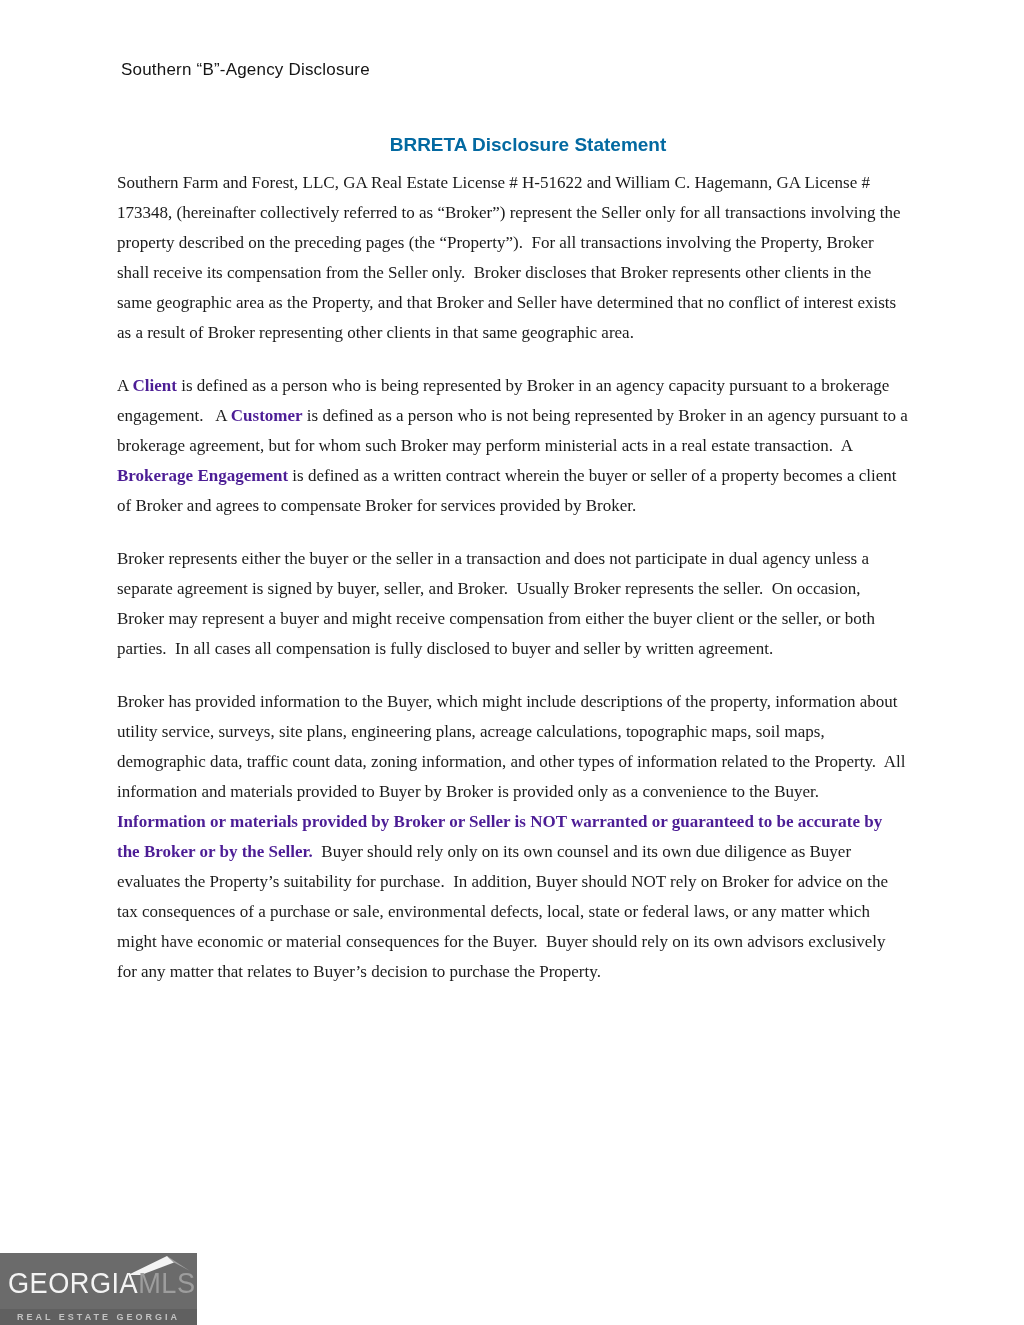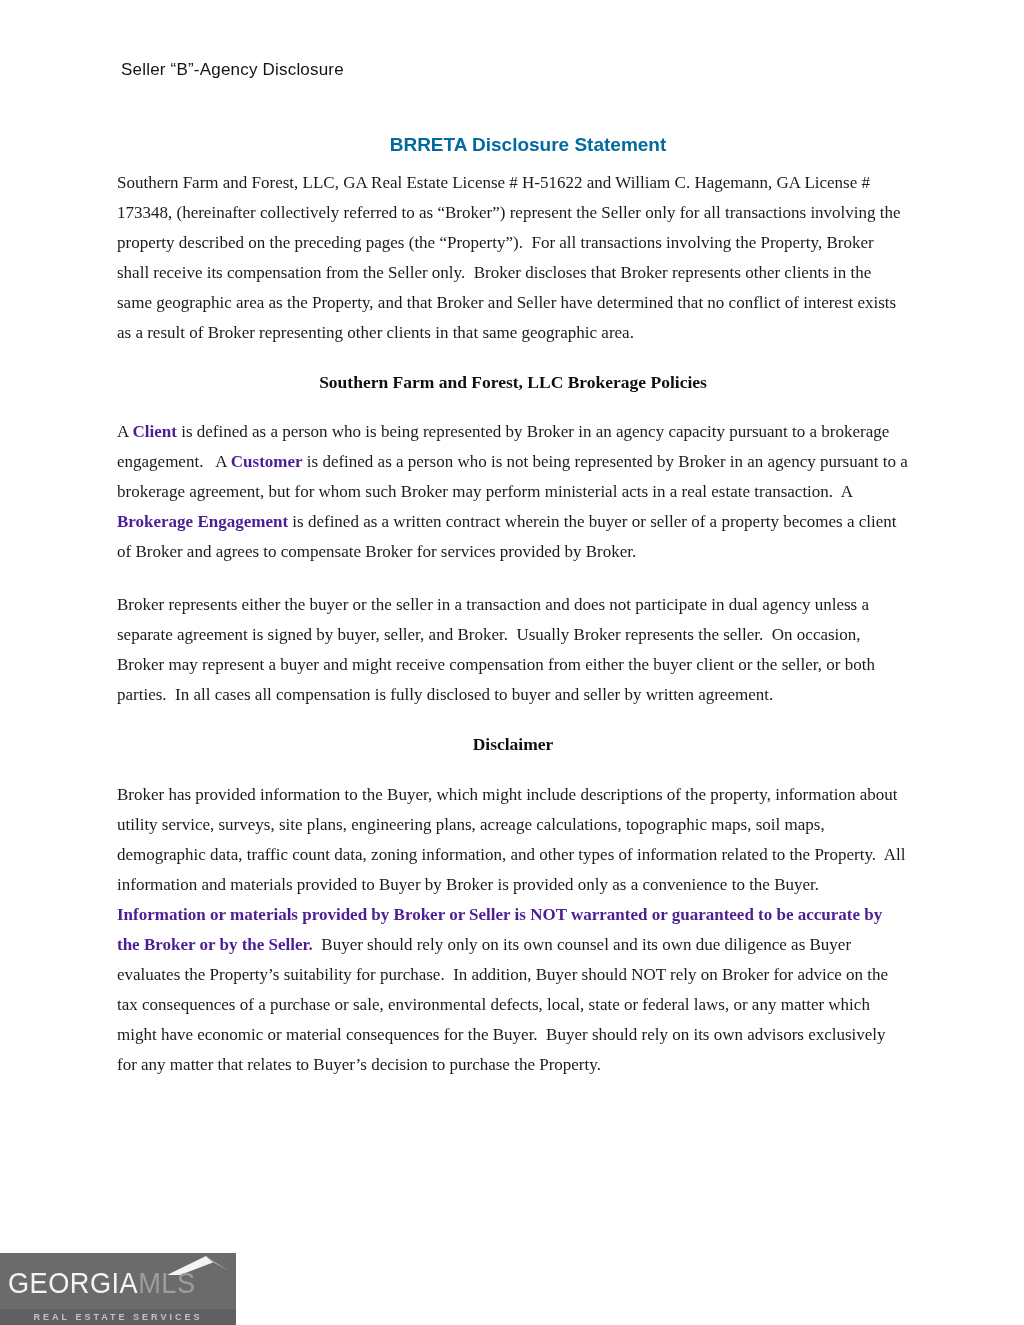--- a/index.html
+++ b/index.html
@@ -55,21 +55,20 @@
     text-align: center;
     color: #0f0f0f;
   }
   .logo {
     position: absolute;
     left: 0;
     top: 1253px;
     width: 197px;
     height: 72px;
     background: #6b6b6b;
-    padding-left: 39px;
   }
   .logo .roof {
     position: absolute;
     top: 3px;
     right: 7px;
     width: 62px;
     height: 19px;
   }
   .logo .brand {
     position: absolute;
@@ -95,35 +94,33 @@
     font-size: 9px;
     font-weight: bold;
     letter-spacing: 3px;
   }
 </style>
 </head>
 <body>
 
 <div class="page">
 
-  <div class="exhibit">Seller “B”-Agency Disclosure</div>
+  <div class="exhibit">Southern “B”-Agency Disclosure</div>
 
   <h1 class="title">BRRETA Disclosure Statement</h1>
 
   <main class="content" id="doc-body">
       <p class="doc-paragraph"><span>Southern Farm and Forest, LLC, GA Real Estate License # H-51622 and William C. Hagemann, GA License # 173348, (hereinafter collectively referred to as “Broker”) represent the Seller only for all transactions involving the property described on the preceding pages (the “Property”).  For all transactions involving the Property, Broker shall receive its compensation from the Seller only.  Broker discloses that Broker represents other clients in the same geographic area as the Property, and that Broker and Seller have determined that no conflict of interest exists as a result of Broker representing other clients in that same geographic area.</span></p>
-      <h2 class="doc-heading">Southern Farm and Forest, LLC Brokerage Policies</h2>
       <p class="doc-paragraph"><span>A </span><b>Client</b><span> is defined as a person who is being represented by Broker in an agency capacity pursuant to a brokerage engagement.   A </span><b>Customer</b><span> is defined as a person who is not being represented by Broker in an agency pursuant to a brokerage agreement, but for whom such Broker may perform ministerial acts in a real estate transaction.  A </span><b>Brokerage Engagement</b><span> is defined as a written contract wherein the buyer or seller of a property becomes a client of Broker and agrees to compensate Broker for services provided by Broker.</span></p>
       <p class="doc-paragraph"><span>Broker represents either the buyer or the seller in a transaction and does not participate in dual agency unless a separate agreement is signed by buyer, seller, and Broker.  Usually Broker represents the seller.  On occasion, Broker may represent a buyer and might receive compensation from either the buyer client or the seller, or both parties.  In all cases all compensation is fully disclosed to buyer and seller by written agreement.</span></p>
-      <h2 class="doc-heading">Disclaimer</h2>
       <p class="doc-paragraph"><span>Broker has provided information to the Buyer, which might include descriptions of the property, information about utility service, surveys, site plans, engineering plans, acreage calculations, topographic maps, soil maps, demographic data, traffic count data, zoning information, and other types of information related to the Property.  All information and materials provided to Buyer by Broker is provided only as a convenience to the Buyer. </span><b>Information or materials provided by Broker or Seller is NOT warranted or guaranteed to be accurate by the Broker or by the Seller.</b><span>  Buyer should rely only on its own counsel and its own due diligence as Buyer evaluates the Property’s suitability for purchase.  In addition, Buyer should NOT rely on Broker for advice on the tax consequences of a purchase or sale, environmental defects, local, state or federal laws, or any matter which might have economic or material consequences for the Buyer.  Buyer should rely on its own advisors exclusively for any matter that relates to Buyer’s decision to purchase the Property.</span></p>
     </main>
 
   <div class="logo" style="background: rgb(107, 107, 107);">
     <svg class="roof" viewBox="0 0 62 19" preserveAspectRatio="none" aria-hidden="true">
       <polygon points="0,19 39,0 46,6.5 13,19" fill="#f4f4f4"></polygon>
       <polygon points="39,0 62,15 46,6.5" fill="#a0a0a0"></polygon>
     </svg>
     <div class="brand"><span style="color: rgb(244, 244, 244);">GEORGIA</span><span style="color: rgb(157, 157, 157);">MLS</span></div>
-    <div class="tagline" style="color: rgb(195, 195, 195); background: rgb(96, 96, 96);">REAL ESTATE SERVICES</div>
+    <div class="tagline" style="color: rgb(195, 195, 195); background: rgb(96, 96, 96);">REAL ESTATE GEORGIA</div>
   </div>
 
 </div>
 
 </body></html>

